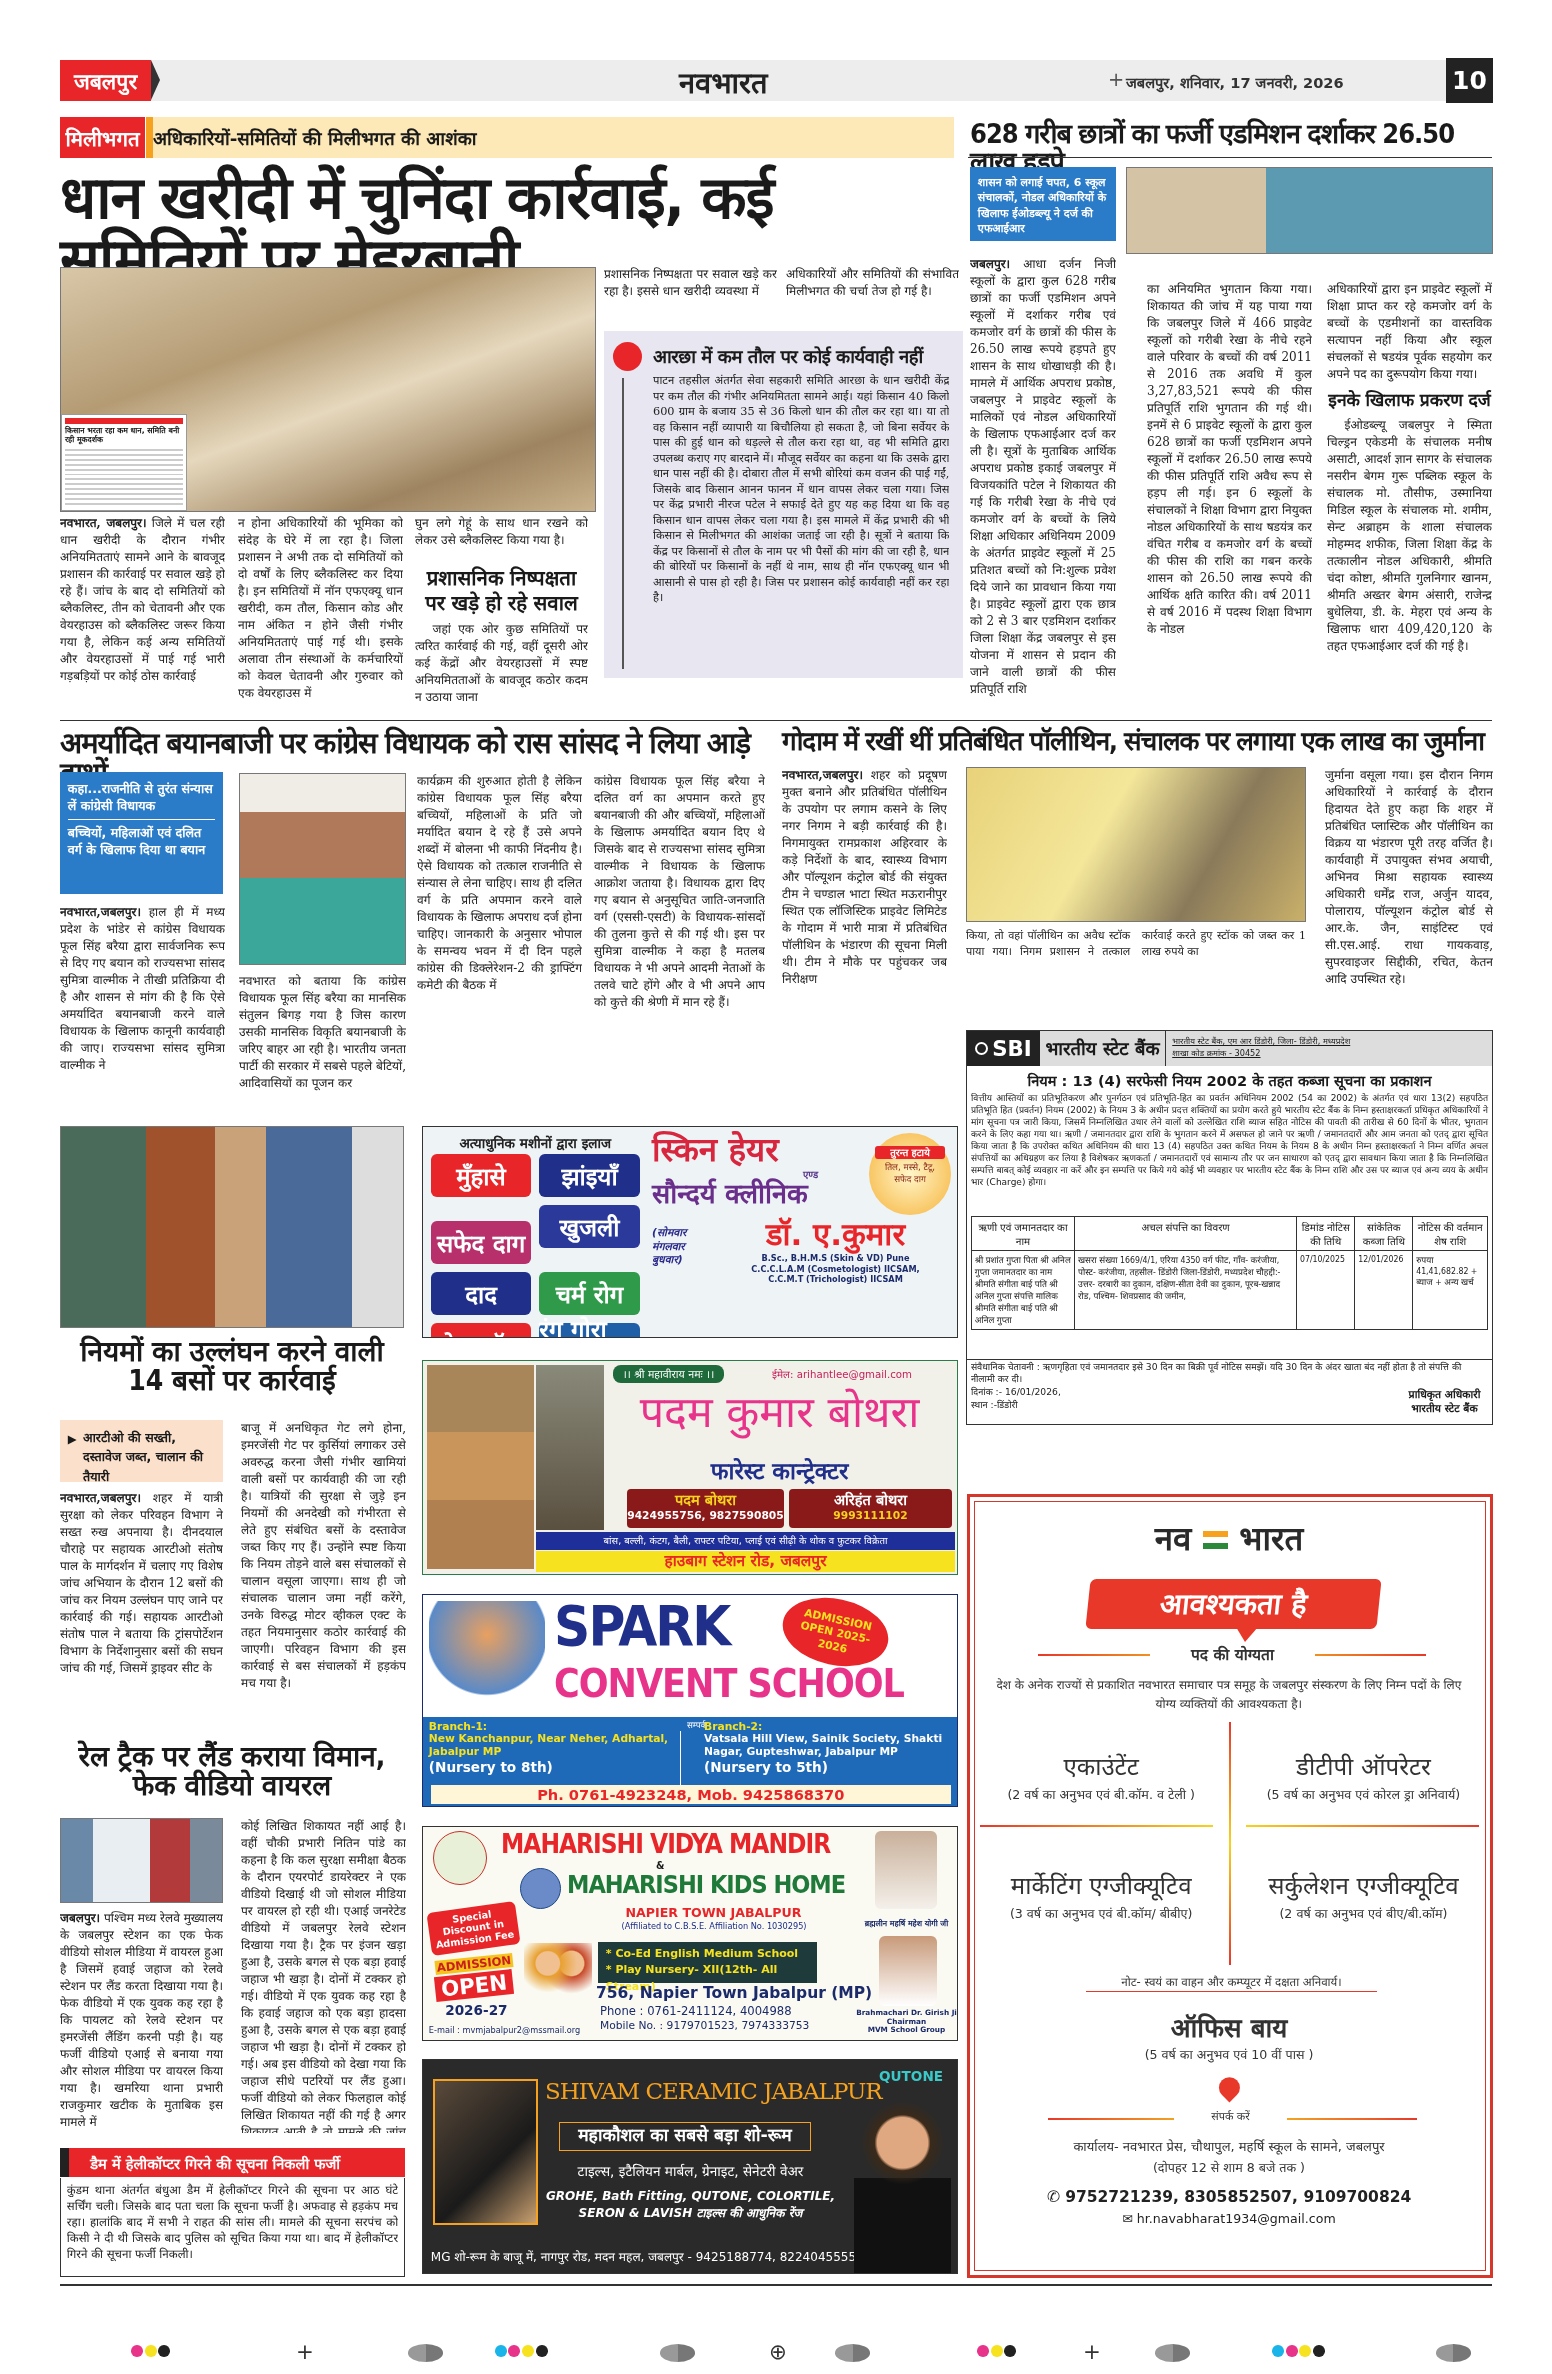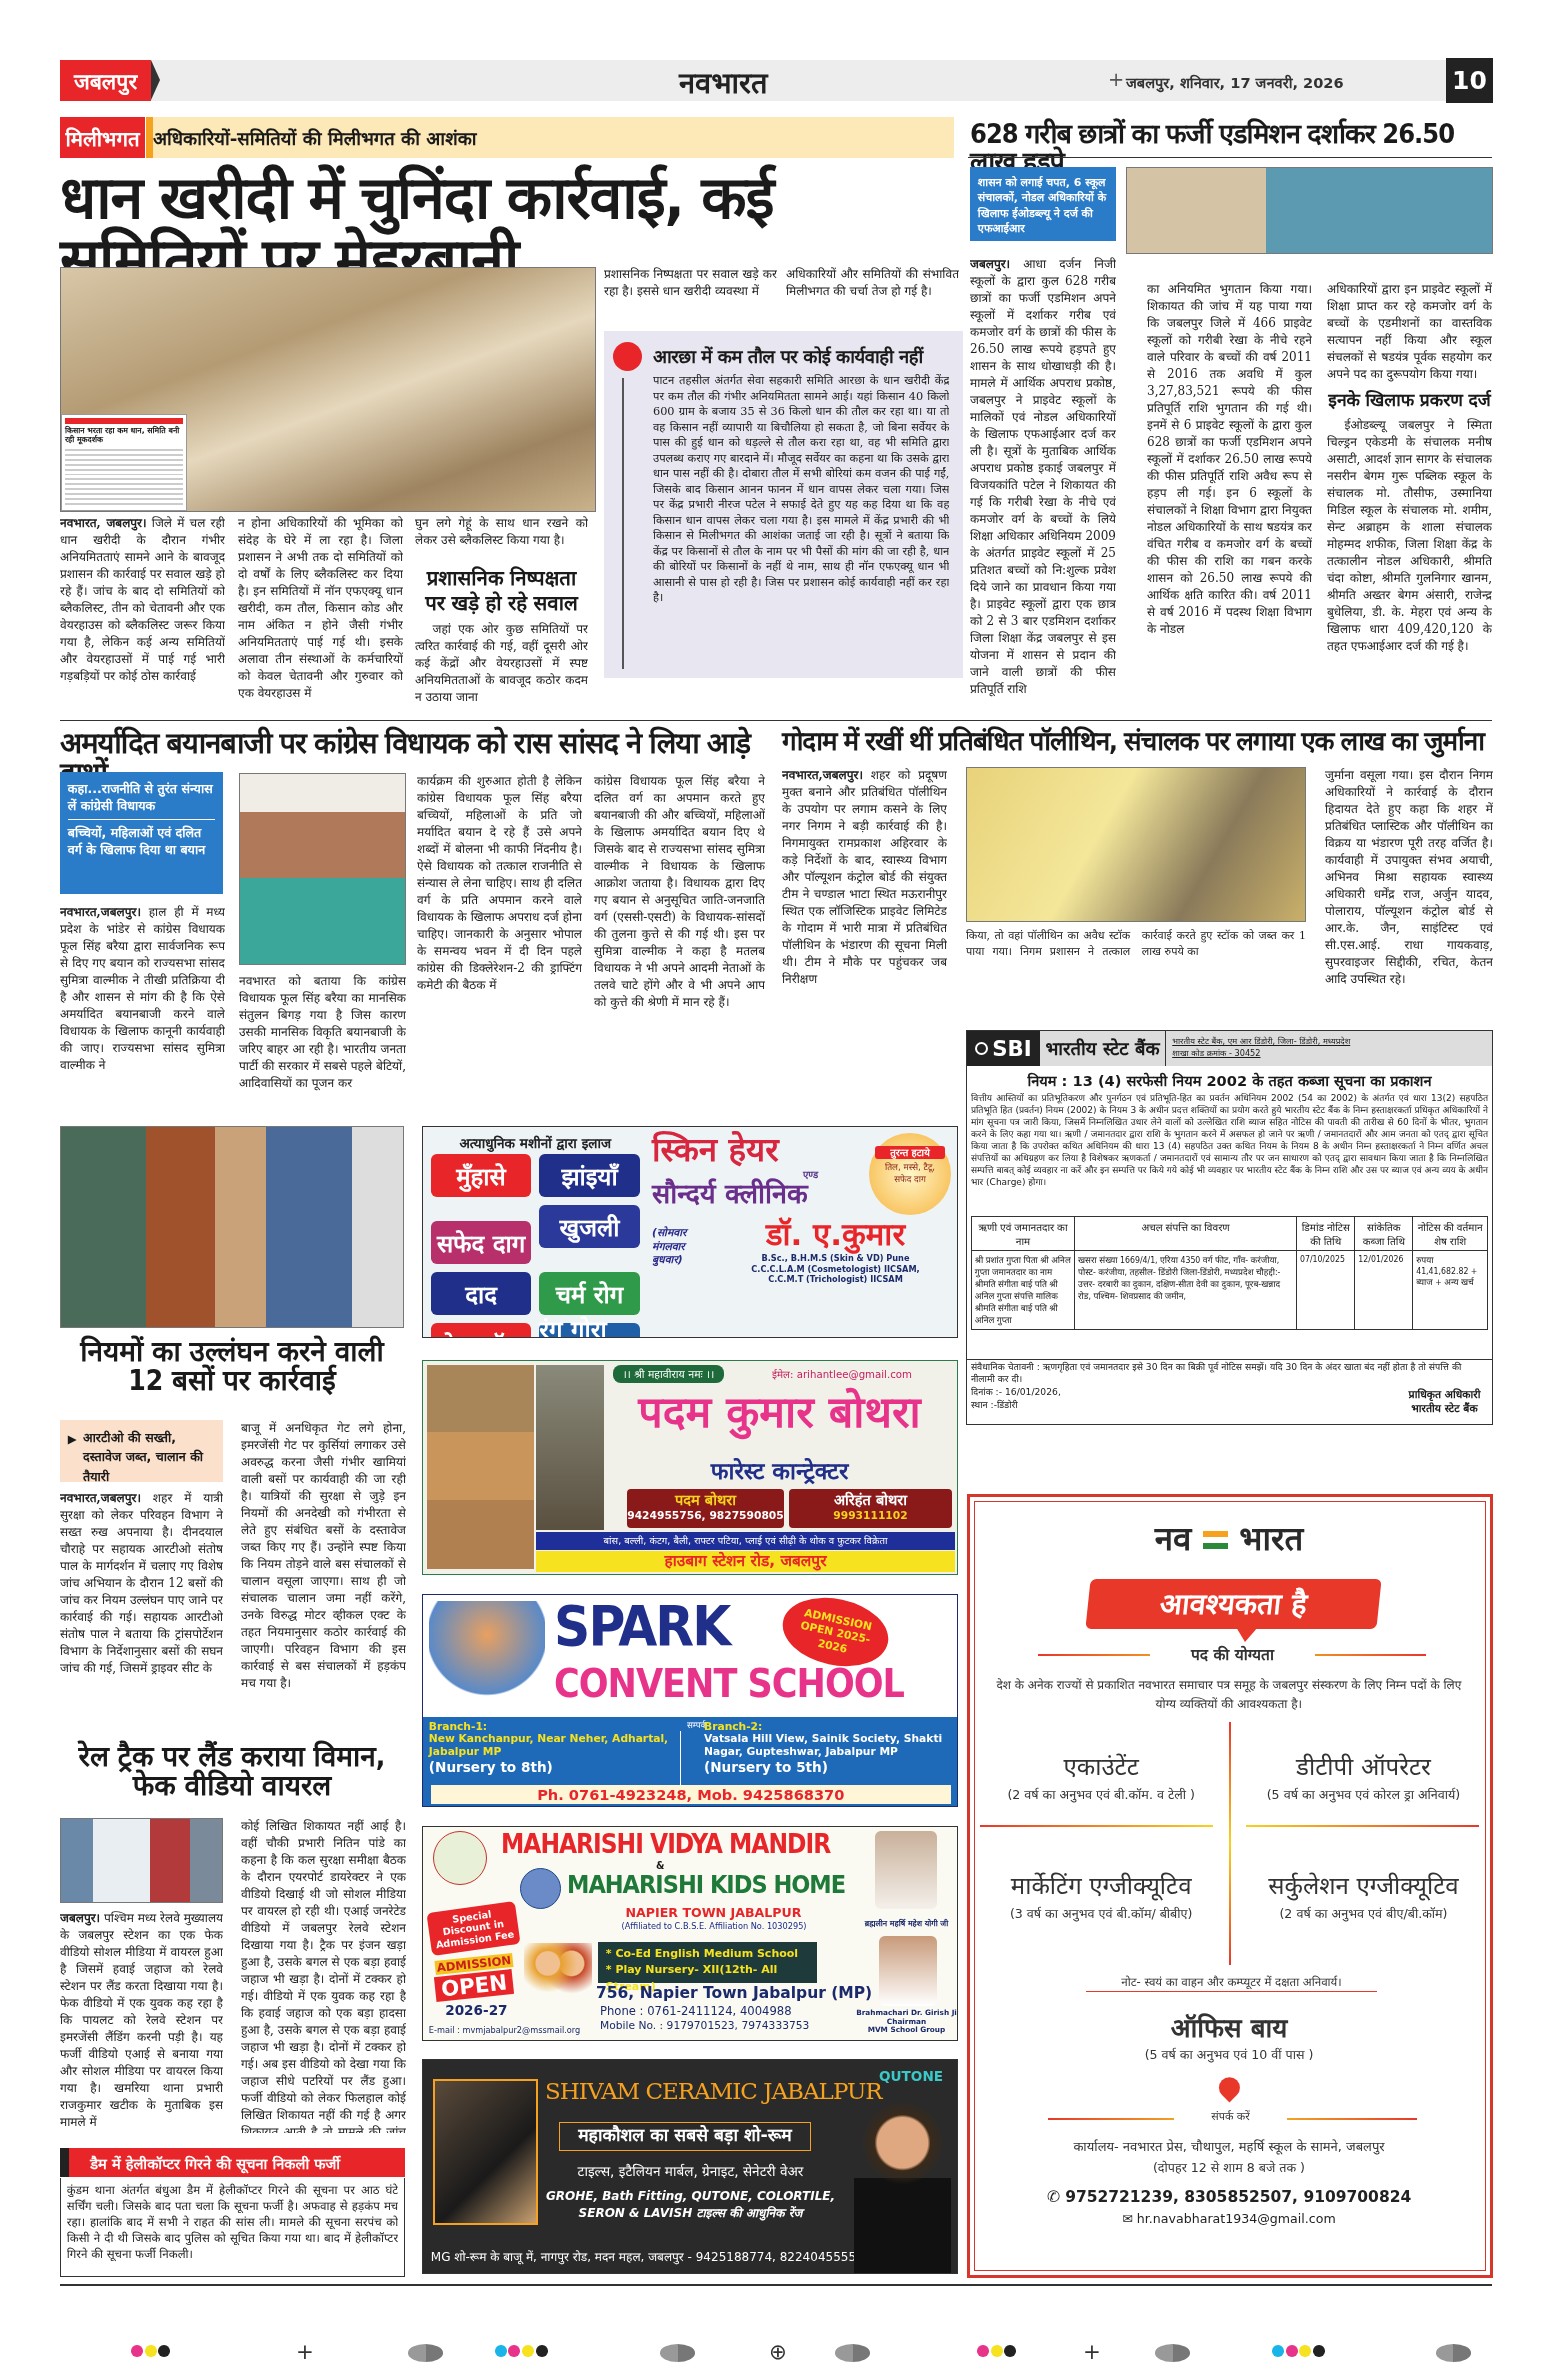--- a/index.html
+++ b/index.html
@@ -100,21 +100,21 @@
 <div class="abs body-text" style="left:417px;top:773px;width:165px;height:330px;overflow:hidden">कार्यक्रम की शुरुआत होती है लेकिन कांग्रेस विधायक फूल सिंह बरैया बच्चियों, महिलाओं के प्रति जो मर्यादित बयान दे रहे हैं उसे अपने शब्दों में बोलना भी काफी निंदनीय है। ऐसे विधायक को तत्काल राजनीति से संन्यास ले लेना चाहिए। साथ ही दलित वर्ग के प्रति अपमान करने वाले विधायक के खिलाफ अपराध दर्ज होना चाहिए। जानकारी के अनुसार भोपाल के समन्वय भवन में दी दिन पहले कांग्रेस की डिक्लेरेशन-2 की ड्राफ्टिंग कमेटी की बैठक में</div>
 <div class="abs body-text" style="left:594px;top:773px;width:171px;height:330px;overflow:hidden">कांग्रेस विधायक फूल सिंह बरैया ने दलित वर्ग का अपमान करते हुए बयानबाजी की और बच्चियों, महिलाओं के खिलाफ अमर्यादित बयान दिए थे जिसके बाद से राज्यसभा सांसद सुमित्रा वाल्मीक ने विधायक के खिलाफ आक्रोश जताया है। विधायक द्वारा दिए गए बयान से अनुसूचित जाति-जनजाति वर्ग (एससी-एसटी) के विधायक-सांसदों की तुलना कुत्ते से की गई थी। इस पर सुमित्रा वाल्मीक ने कहा है मतलब विधायक ने भी अपने आदमी नेताओं के तलवे चाटे होंगे और वे भी अपने आप को कुत्ते की श्रेणी में मान रहे हैं।</div>
 
 <div class="abs hd" style="left:782px;top:728px;width:710px;font-size:26px">गोदाम में रखीं थीं प्रतिबंधित पॉलीथिन, संचालक पर लगाया एक लाख का जुर्माना</div>
 <div class="abs body-text" style="left:782px;top:767px;width:165px;height:325px;overflow:hidden"><span class="lead">नवभारत,जबलपुर।</span> <span>शहर को प्रदूषण मुक्त बनाने और प्रतिबंधित पॉलीथिन के उपयोग पर लगाम कसने के लिए नगर निगम ने बड़ी कार्रवाई की है। निगमायुक्त रामप्रकाश अहिरवार के कड़े निर्देशों के बाद, स्वास्थ्य विभाग और पॉल्यूशन कंट्रोल बोर्ड की संयुक्त टीम ने चण्डाल भाटा स्थित मऊरानीपुर स्थित एक लॉजिस्टिक प्राइवेट लिमिटेड के गोदाम में भारी मात्रा में प्रतिबंधित पॉलीथिन के भंडारण की सूचना मिली थी। टीम ने मौके पर पहुंचकर जब निरीक्षण</span></div>
 <div class="abs photo" style="left:966px;top:767px;width:340px;height:155px;background:linear-gradient(120deg,#e8d27a,#f4e79a 40%,#8a7a5a 70%,#c9b06a)"></div>
 <div class="abs body-text" style="left:966px;top:928px;width:340px;height:35px;overflow:hidden;column-count:2;column-gap:11.6px;font-size:11px;line-height:15.5px">किया, तो वहां पॉलीथिन का अवैध स्टॉक पाया गया। निगम प्रशासन ने तत्काल कार्रवाई करते हुए स्टॉक को जब्त कर 1 लाख रुपये का</div>
 <div class="abs body-text" style="left:1325px;top:767px;width:168px;height:252px;overflow:hidden">जुर्माना वसूला गया। इस दौरान निगम अधिकारियों ने कार्रवाई के दौरान हिदायत देते हुए कहा कि शहर में प्रतिबंधित प्लास्टिक और पॉलीथिन का विक्रय या भंडारण पूरी तरह वर्जित है। कार्यवाही में उपायुक्त संभव अयाची, अभिनव मिश्रा सहायक स्वास्थ्य अधिकारी धर्मेंद्र राज, अर्जुन यादव, पोलाराय, पॉल्यूशन कंट्रोल बोर्ड से आर.के. जैन, साइंटिस्ट एवं सी.एस.आई. राधा गायकवाड़, सुपरवाइजर सिद्दीकी, रचित, केतन आदि उपस्थित रहे।</div>
 
 <div class="abs photo" style="left:60px;top:1126px;width:344px;height:202px;background:linear-gradient(90deg,#4a6a5a 0 25%,#a0522d 25% 45%,#c9a27a 45% 60%,#4a6a9a 60% 85%,#ddd 85%)"></div>
-<div class="abs hd" style="left:60px;top:1337px;width:344px;font-size:28px;text-align:center;letter-spacing:0">नियमों का उल्लंघन करने वाली 12 बसों पर कार्रवाई</div>
+<div class="abs hd" style="left:60px;top:1337px;width:344px;font-size:28px;text-align:center;letter-spacing:0">नियमों का उल्लंघन करने वाली 14 बसों पर कार्रवाई</div>
 <div class="abs" style="left:60px;top:1420px;width:163px;height:62px;background:#fbe0cc;padding:7.8px 5.8px 5.8px 23px;font-weight:bold;font-size:12.6px;line-height:19.4px">
   <span class="abs" style="left:7.8px;top:9.7px;font-size:11.6px">▶</span>
   <span>आरटीओ की सख्ती, दस्तावेज जब्त, चालान की तैयारी</span>
 </div>
 <div class="abs body-text" style="left:60px;top:1490px;width:163px;height:233px;overflow:hidden"><span class="lead">नवभारत,जबलपुर।</span> <span>शहर में यात्री सुरक्षा को लेकर परिवहन विभाग ने सख्त रुख अपनाया है। दीनदयाल चौराहे पर सहायक आरटीओ संतोष पाल के मार्गदर्शन में चलाए गए विशेष जांच अभियान के दौरान 12 बसों की जांच कर नियम उल्लंघन पाए जाने पर कार्रवाई की गई। सहायक आरटीओ संतोष पाल ने बताया कि ट्रांसपोर्टेशन विभाग के निर्देशानुसार बसों की सघन जांच की गई, जिसमें ड्राइवर सीट के</span></div>
 <div class="abs body-text" style="left:241px;top:1420px;width:165px;height:303px;overflow:hidden">बाजू में अनधिकृत गेट लगे होना, इमरजेंसी गेट पर कुर्सियां लगाकर उसे अवरुद्ध करना जैसी गंभीर खामियां वाली बसों पर कार्यवाही की जा रही है। यात्रियों की सुरक्षा से जुड़े इन नियमों की अनदेखी को गंभीरता से लेते हुए संबंधित बसों के दस्तावेज जब्त किए गए हैं। उन्होंने स्पष्ट किया कि नियम तोड़ने वाले बस संचालकों से चालान वसूला जाएगा। साथ ही जो संचालक चालान जमा नहीं करेंगे, उनके विरुद्ध मोटर व्हीकल एक्ट के तहत नियमानुसार कठोर कार्रवाई की जाएगी। परिवहन विभाग की इस कार्रवाई से बस संचालकों में हड़कंप मच गया है।</div>
 
 <div class="abs hd" style="left:60px;top:1742px;width:344px;font-size:28px;text-align:center;letter-spacing:0">रेल ट्रैक पर लैंड कराया विमान, फेक वीडियो वायरल</div>
 <div class="abs photo" style="left:60px;top:1818px;width:163px;height:85px;background:linear-gradient(90deg,#6a88a8 0 20%,#e8eef2 20% 55%,#b23a3a 55% 80%,#7a8a9a 80%)"></div>
 <div class="abs body-text" style="left:60px;top:1910px;width:163px;height:223px;overflow:hidden"><span class="lead">जबलपुर।</span> <span>पश्चिम मध्य रेलवे मुख्यालय के जबलपुर स्टेशन का एक फेक वीडियो सोशल मीडिया में वायरल हुआ है जिसमें हवाई जहाज को रेलवे स्टेशन पर लैंड करता दिखाया गया है। फेक वीडियो में एक युवक कह रहा है कि पायलट को रेलवे स्टेशन पर इमरजेंसी लैंडिंग करनी पड़ी है। यह फर्जी वीडियो एआई से बनाया गया और सोशल मीडिया पर वायरल किया गया है। खमरिया थाना प्रभारी राजकुमार खटीक के मुताबिक इस मामले में</span></div>
@@ -153,21 +153,21 @@
     <div>C.C.C.L.A.M (Cosmetologist) IICSAM,</div>
     <div>C.C.M.T (Trichologist) IICSAM</div>
   </div>
 </div>
 
 <div class="abs ad" style="left:422px;top:1360px;width:536px;height:215px;background:#f1f1ea;border-color:#2a7a4a">
   <div class="abs" style="left:3.9px;top:3.9px;width:107px;height:204px;background:linear-gradient(180deg,#a8865a 0 33%,#c9955a 33% 66%,#b08050 66%)"></div>
   <div class="abs" style="left:113px;top:3.9px;width:68px;height:165px;background:linear-gradient(180deg,#8a8a7a,#5a5040)"></div>
   <div class="abs" style="left:190px;top:3.9px;background:#1f6a3a;color:#fff;font-size:10.7px;padding:1.9px 9.7px;border-radius:7.8px">।। श्री महावीराय नमः ।।</div>
   <div class="abs" style="left:349px;top:5.8px;font-size:10.2px;color:#c81e5a">ईमेल: arihantlee@gmail.com</div>
-  <div class="abs" style="left:184px;top:25px;width:345px;text-align:center;font-weight:bold;font-size:43px;color:#e8338a;line-height:52px">पदम कुमार बोथरा</div>
+  <div class="abs" style="left:184px;top:25px;width:345px;text-align:center;font-weight:normal;font-size:43px;color:#e8338a;line-height:52px">पदम कुमार बोथरा</div>
   <div class="abs" style="left:184px;top:93px;width:345px;text-align:center;font-weight:bold;font-size:23px;color:#1f2f8a">फारेस्ट कान्ट्रेक्टर</div>
   <div class="abs" style="left:204px;top:128px;width:157px;height:39px;background:#8a1a1a;border-radius:3.9px;text-align:center;color:#fff">
     <div style="font-weight:bold;font-size:14.6px;color:#f6d21e">पदम बोथरा</div>
     <div style="font-weight:bold;font-size:10.7px">9424955756, 9827590805</div>
   </div>
   <div class="abs" style="left:366px;top:128px;width:163px;height:39px;background:#8a1a1a;border-radius:3.9px;text-align:center;color:#fff">
     <div style="font-weight:bold;font-size:14.6px">अरिहंत बोथरा</div>
     <div style="font-weight:bold;font-size:10.7px;color:#f6d21e">9993111102</div>
   </div>
   <div class="abs" style="left:113px;top:171px;width:419px;height:17.5px;background:#1f2f9a;color:#fff;font-size:9.7px;text-align:center;line-height:17.5px">बांस, बल्ली, कंटग, बैली, राफ्टर पटिया, प्लाई एवं सीढ़ी के थोक व फुटकर विक्रेता</div>

